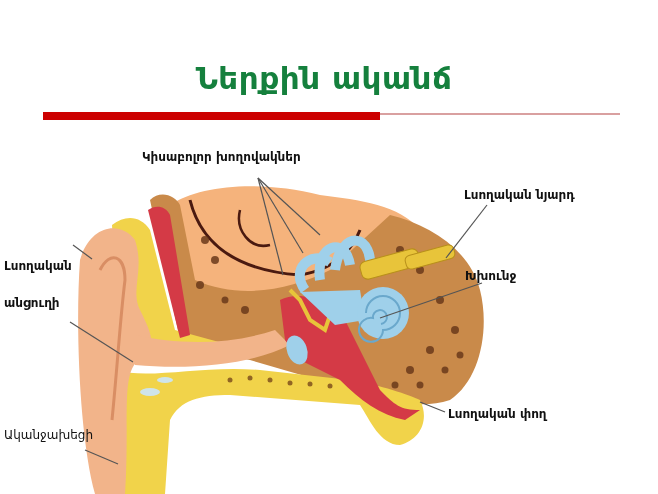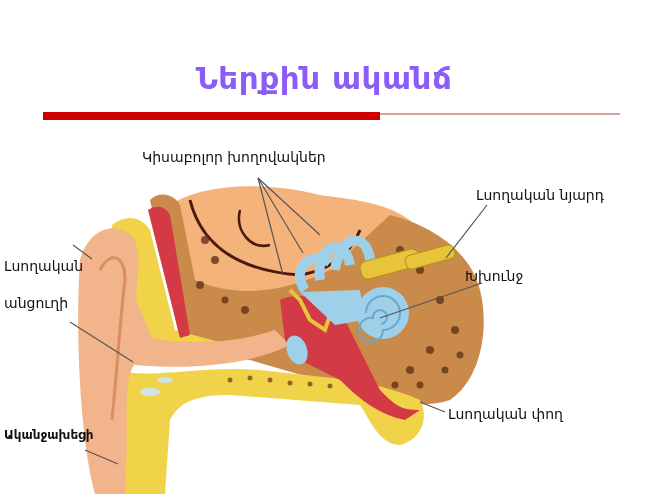--- a/index.html
+++ b/index.html
@@ -1,25 +1,25 @@
 <!DOCTYPE html>
 <html><head>
 <meta charset="utf-8">
 <style>
   html, body { margin:0; padding:0; background:#ffffff; }
   body { width:658px; height:494px; position:relative; overflow:hidden;
          font-family:"DejaVu Sans", sans-serif; }
   .title { position:absolute; left:0; width:648px; top:60px; text-align:center;
            font-family:"DejaVu Sans", sans-serif; font-weight:bold; font-size:31px;
-           color:#8b5cf6; letter-spacing:0.5px; }
+           color:#15803d; letter-spacing:0.5px; }
   .rule-thick { position:absolute; left:43px; top:112px; width:337px; height:8px; background:#cc0000; }
   .rule-thin { position:absolute; left:380px; top:113px; width:240px; height:2px; background:#d9a0a0; }
-  .lbl { position:absolute; font-family:"DejaVu Sans", sans-serif; font-weight:normal;
-         font-size:14px; color:#111; white-space:nowrap; line-height:18px; }
-  .lbl.small { font-weight:bold; font-size:12px; }
+  .lbl { position:absolute; font-family:"DejaVu Sans", sans-serif; font-weight:bold;
+         font-size:12px; color:#111; white-space:nowrap; line-height:18px; }
+  .lbl.small { font-weight:normal; font-size:12px; }
   svg.art { position:absolute; left:0; top:0; }
 </style>
 </head>
 <body>
 
 <div class="title">Ներքին ականճ</div>
 <div class="rule-thick"></div>
 <div class="rule-thin"></div>
 
 <svg class="art" width="658" height="494" viewBox="0 0 658 494">
@@ -97,18 +97,18 @@
     <line x1="487" y1="205" x2="446" y2="258"></line>
     <line x1="482" y1="283" x2="380" y2="318"></line>
     <line x1="73" y1="245" x2="92" y2="259"></line>
     <line x1="70" y1="322" x2="133" y2="362"></line>
     <line x1="85" y1="450" x2="118" y2="464"></line>
     <line x1="445" y1="412" x2="420" y2="402"></line>
   </g>
 </svg>
 
 <div class="lbl" style="left:142px;top:148px;">Կիսաբոլոր խողովակներ</div>
-<div class="lbl" style="left:476px;top:186px;">Լսողական նյարդ</div>
+<div class="lbl" style="left:464px;top:186px;">Լսողական նյարդ</div>
 <div class="lbl" style="left:465px;top:267px;">Խխունջ</div>
 <div class="lbl" style="left:4px;top:257px;">Լսողական</div>
 <div class="lbl" style="left:4px;top:286px;margin-top:8px;">անցուղի</div>
 <div class="lbl small" style="left:4px;top:426px;">Ականջախեցի</div>
 <div class="lbl" style="left:448px;top:405px;">Լսողական փող</div>
 
 </body></html>

